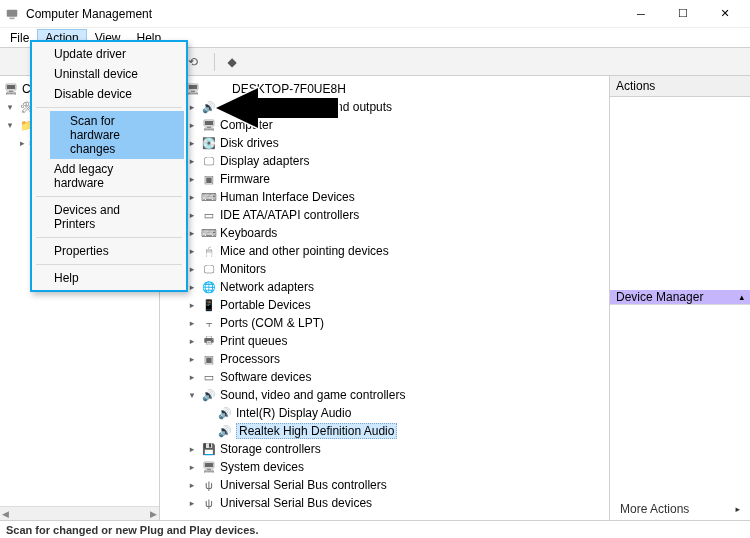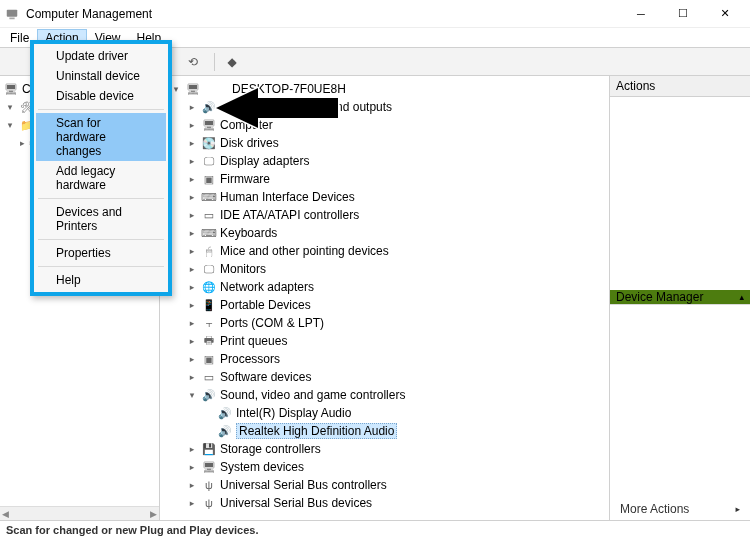--- a/index.html
+++ b/index.html
@@ -91,21 +91,21 @@
     flex-direction:column;
     justify-content:space-between;
   }
   .right-pane .header {
     background: #f0f0f0;
     border-bottom:1px solid #d0d0d0;
     padding: 3px 6px;
     font-weight:400;
   }
   .right-pane .sel-header {
-    background: #4d7c0f;
+    background: #c4b5fd;
     padding: 0 6px;
     display:flex;justify-content:space-between;align-items:center;
     border-bottom:1px solid #d9d9d9;
   }
   .right-pane .action-row {
     padding: 4px 10px;
     display:flex;justify-content:space-between;align-items:center;
     color:#333;
     gap:12px;
   }
@@ -138,33 +138,34 @@
     font-size:11px;
     color:#333;
     background:#fff;
     font-weight:bold;
   }
   
   .dropdown {
     position:absolute;
     left:30px;
     top:40px;
-    width:142px;
+    width:158px;
     background:#f7f7f7;
-    border:4px solid #0ea5e9;
+    border:2px solid #0ea5e9;
     box-shadow: 2px 3px 6px rgba(0,0,0,.25);
     z-index:50;
     padding:2px;
   }
   .dropdown .dd-item {
     padding:3px 20px;
     cursor:default;
   }
   .dropdown .dd-item.highlight {
     background:#91c9f7;
+    margin-left:16px;
   }
   .dropdown .dd-sep {
     height:1px;background:#d9d9d9;margin:3px 2px;
   }
   
   .callout-arrow {
     position:absolute;
     left:210px;
     top:86px;
     z-index:60;

